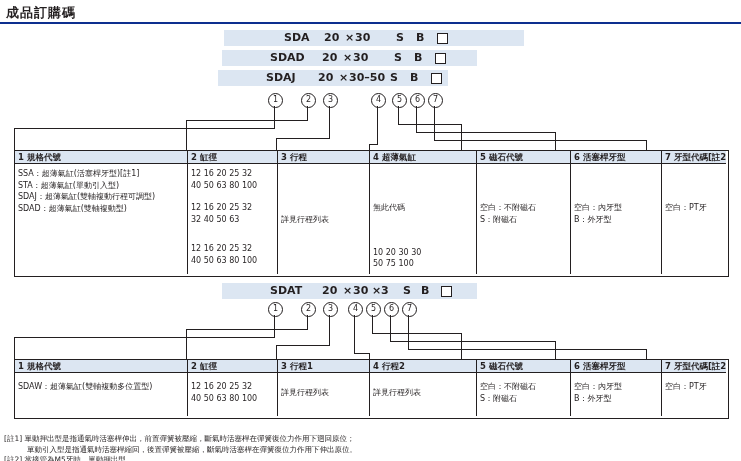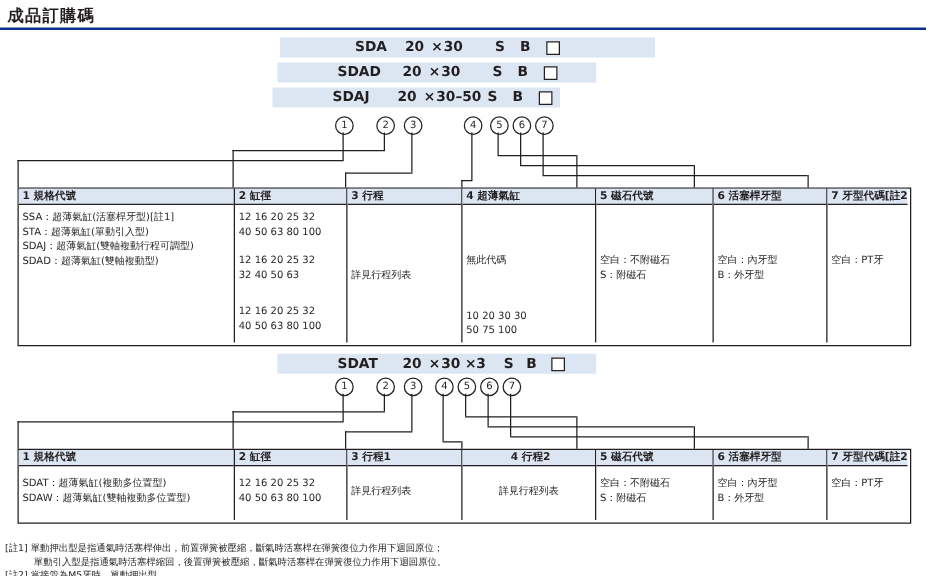--- a/index.html
+++ b/index.html
@@ -296,21 +296,20 @@
   <div class="ln lnv" style="left:555px;top:341px;height:18px;"></div>
   <div class="ln lnv" style="left:646px;top:349px;height:10px;"></div>
 
   <div class="tbl" style="left:14px;top:359px;width:713px;height:58px;">
 
     <div class="tcell first" style="left:0;top:0;width:172px;height:56px;">
       <div class="chead">
         <span>1</span>&nbsp;<span>規格代號</span>
       </div>
       <div class="cbody" style="padding-top:8px;">
-        <div class="ln2">SDAT：超薄氣缸(複動多位置型)</div>
         <div class="ln2">SDAW：超薄氣缸(雙軸複動多位置型)</div>
       </div>
     </div>
 
     <div class="tcell" style="left:172px;top:0;width:90px;height:56px;">
       <div class="chead">
         <span>2</span>&nbsp;<span>缸徑</span>
       </div>
       <div class="cbody" style="padding-top:8px;">
         <div class="ln2">12 16  20  25  32</div>
@@ -320,21 +319,21 @@
 
     <div class="tcell" style="left:262px;top:0;width:92px;height:56px;">
       <div class="chead">
         <span>3</span>&nbsp;<span>行程1</span>
       </div>
       <div class="cbody" style="padding-top:14px;">
         <div class="ln2">詳見行程列表</div>
       </div>
     </div>
 
-    <div class="tcell" style="left:354px;top:0;width:107px;height:56px;text-align:center;">
+    <div class="tcell" style="left:354px;top:0;width:107px;height:56px;">
       <div class="chead">
         <span>4</span>&nbsp;<span>行程2</span>
       </div>
       <div class="cbody" style="padding-top:14px;">
         <div class="ln2">詳見行程列表</div>
       </div>
     </div>
 
     <div class="tcell" style="left:461px;top:0;width:94px;height:56px;">
       <div class="chead">
@@ -361,17 +360,17 @@
         <span>7</span>&nbsp;<span>牙型代碼[註2]</span>
       </div>
       <div class="cbody" style="padding-top:8px;">
         <div class="ln2">空白：PT牙</div>
       </div>
     </div>
   </div>
 
   <div class="notes">
     <div>[註1] 單動押出型是指通氣時活塞桿伸出，前置彈簧被壓縮，斷氣時活塞桿在彈簧復位力作用下迴回原位；</div>
-    <div class="ind">單動引入型是指通氣時活塞桿縮回，後置彈簧被壓縮，斷氣時活塞桿在彈簧復位力作用下迴回原位。</div>
+    <div class="ind">單動引入型是指通氣時活塞桿縮回，後置彈簧被壓縮，斷氣時活塞桿在彈簧復位力作用下伸出原位。</div>
     <div>[註2] 當接管為M5牙時，單動押出型。</div>
   </div>
 
 </div>
 
 </body></html>

